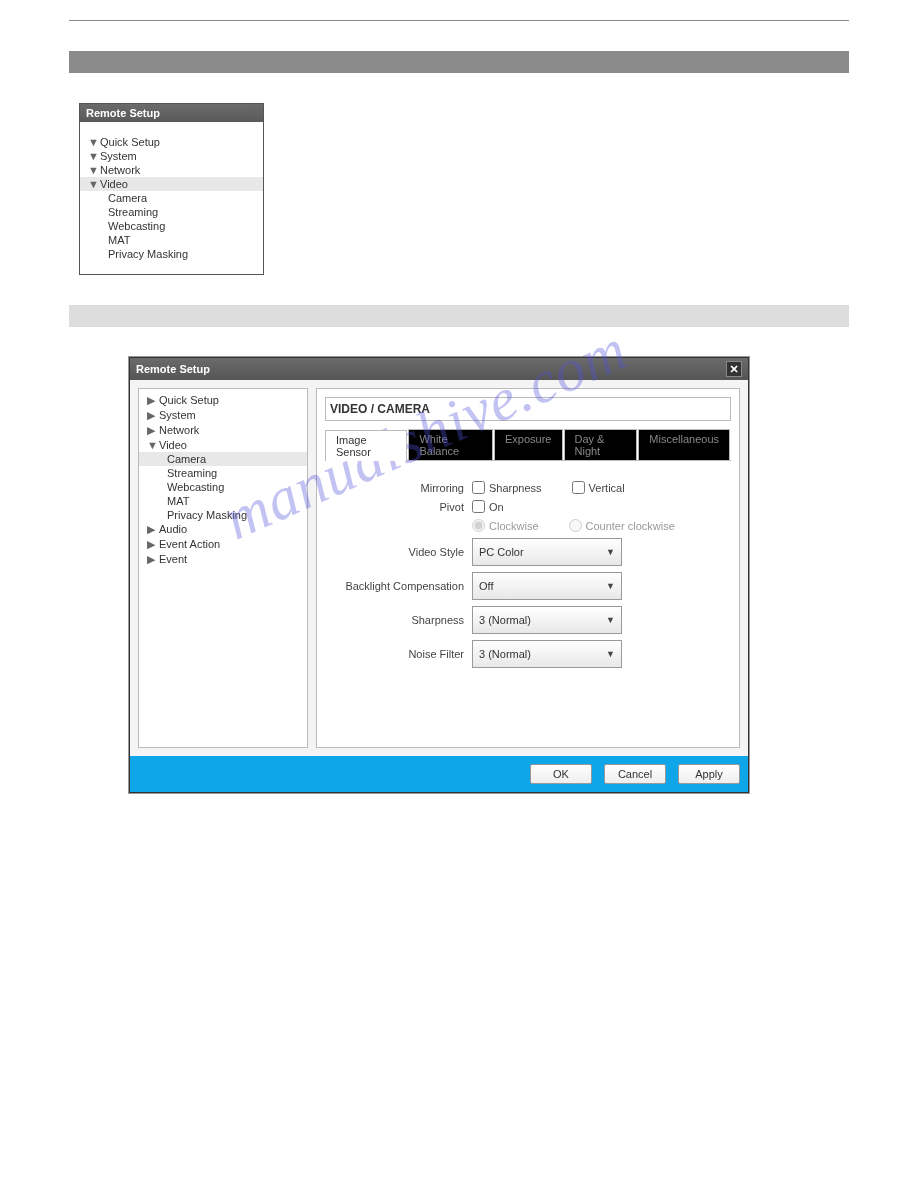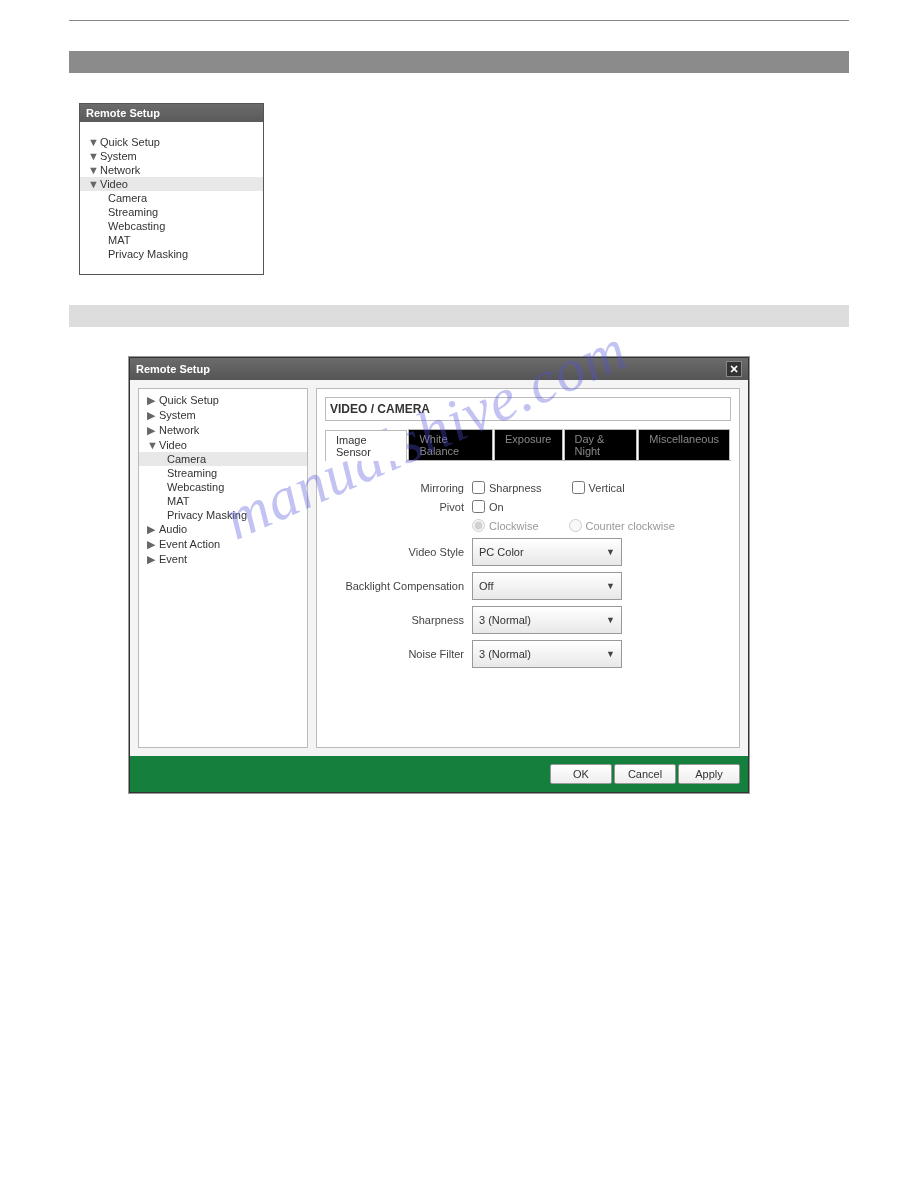--- a/index.html
+++ b/index.html
@@ -158,23 +158,23 @@
       display: flex;
       justify-content: space-between;
       align-items: center;
       cursor: pointer;
     }
     .dropdown-arrow { font-size: 9px; color: #444; }
 
     .dialog-footer {
       display: flex;
       justify-content: flex-end;
-      gap: 2px;
+      gap: 12px;
       padding: 8px;
-      background:#15803d;
+      background:#0ea5e9;
     }
     .btn {
       min-width: 62px;
       padding: 3px 12px;
       border: 1px solid #999;
       background: linear-gradient(#fff, #eee);
       cursor: pointer;
       text-align: center;
       font-size: 11px;
       border-radius: 2px;

